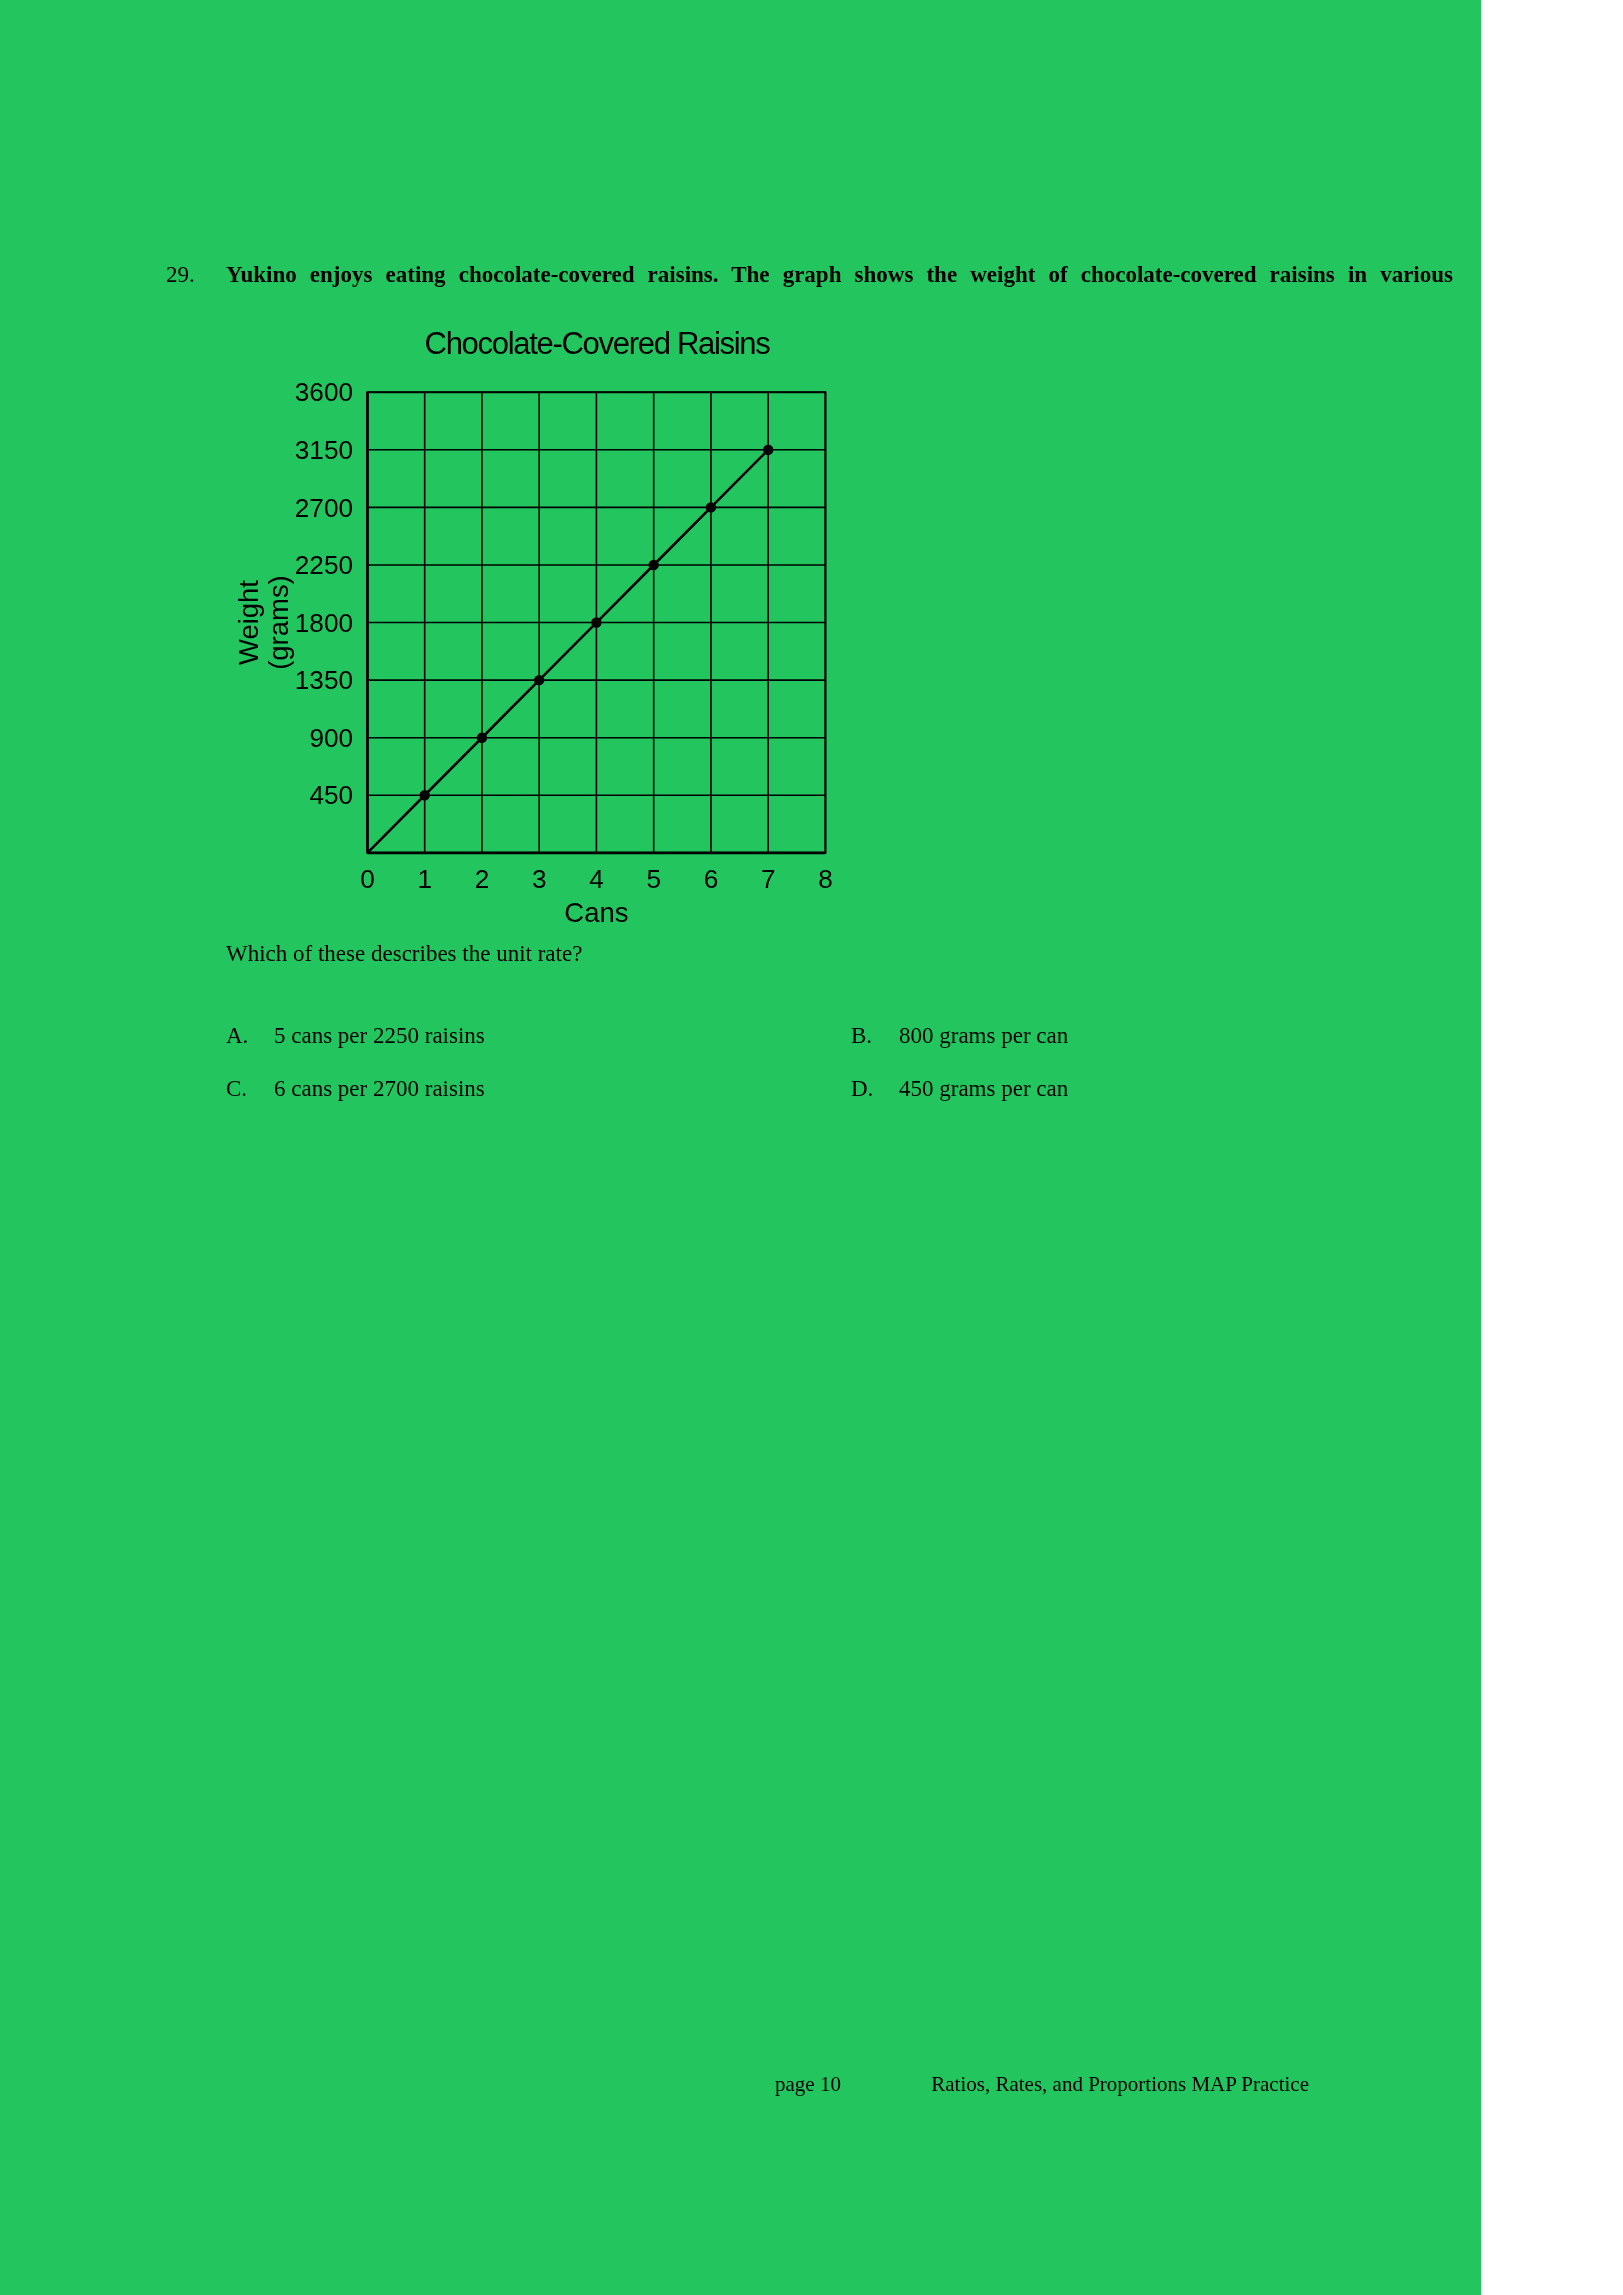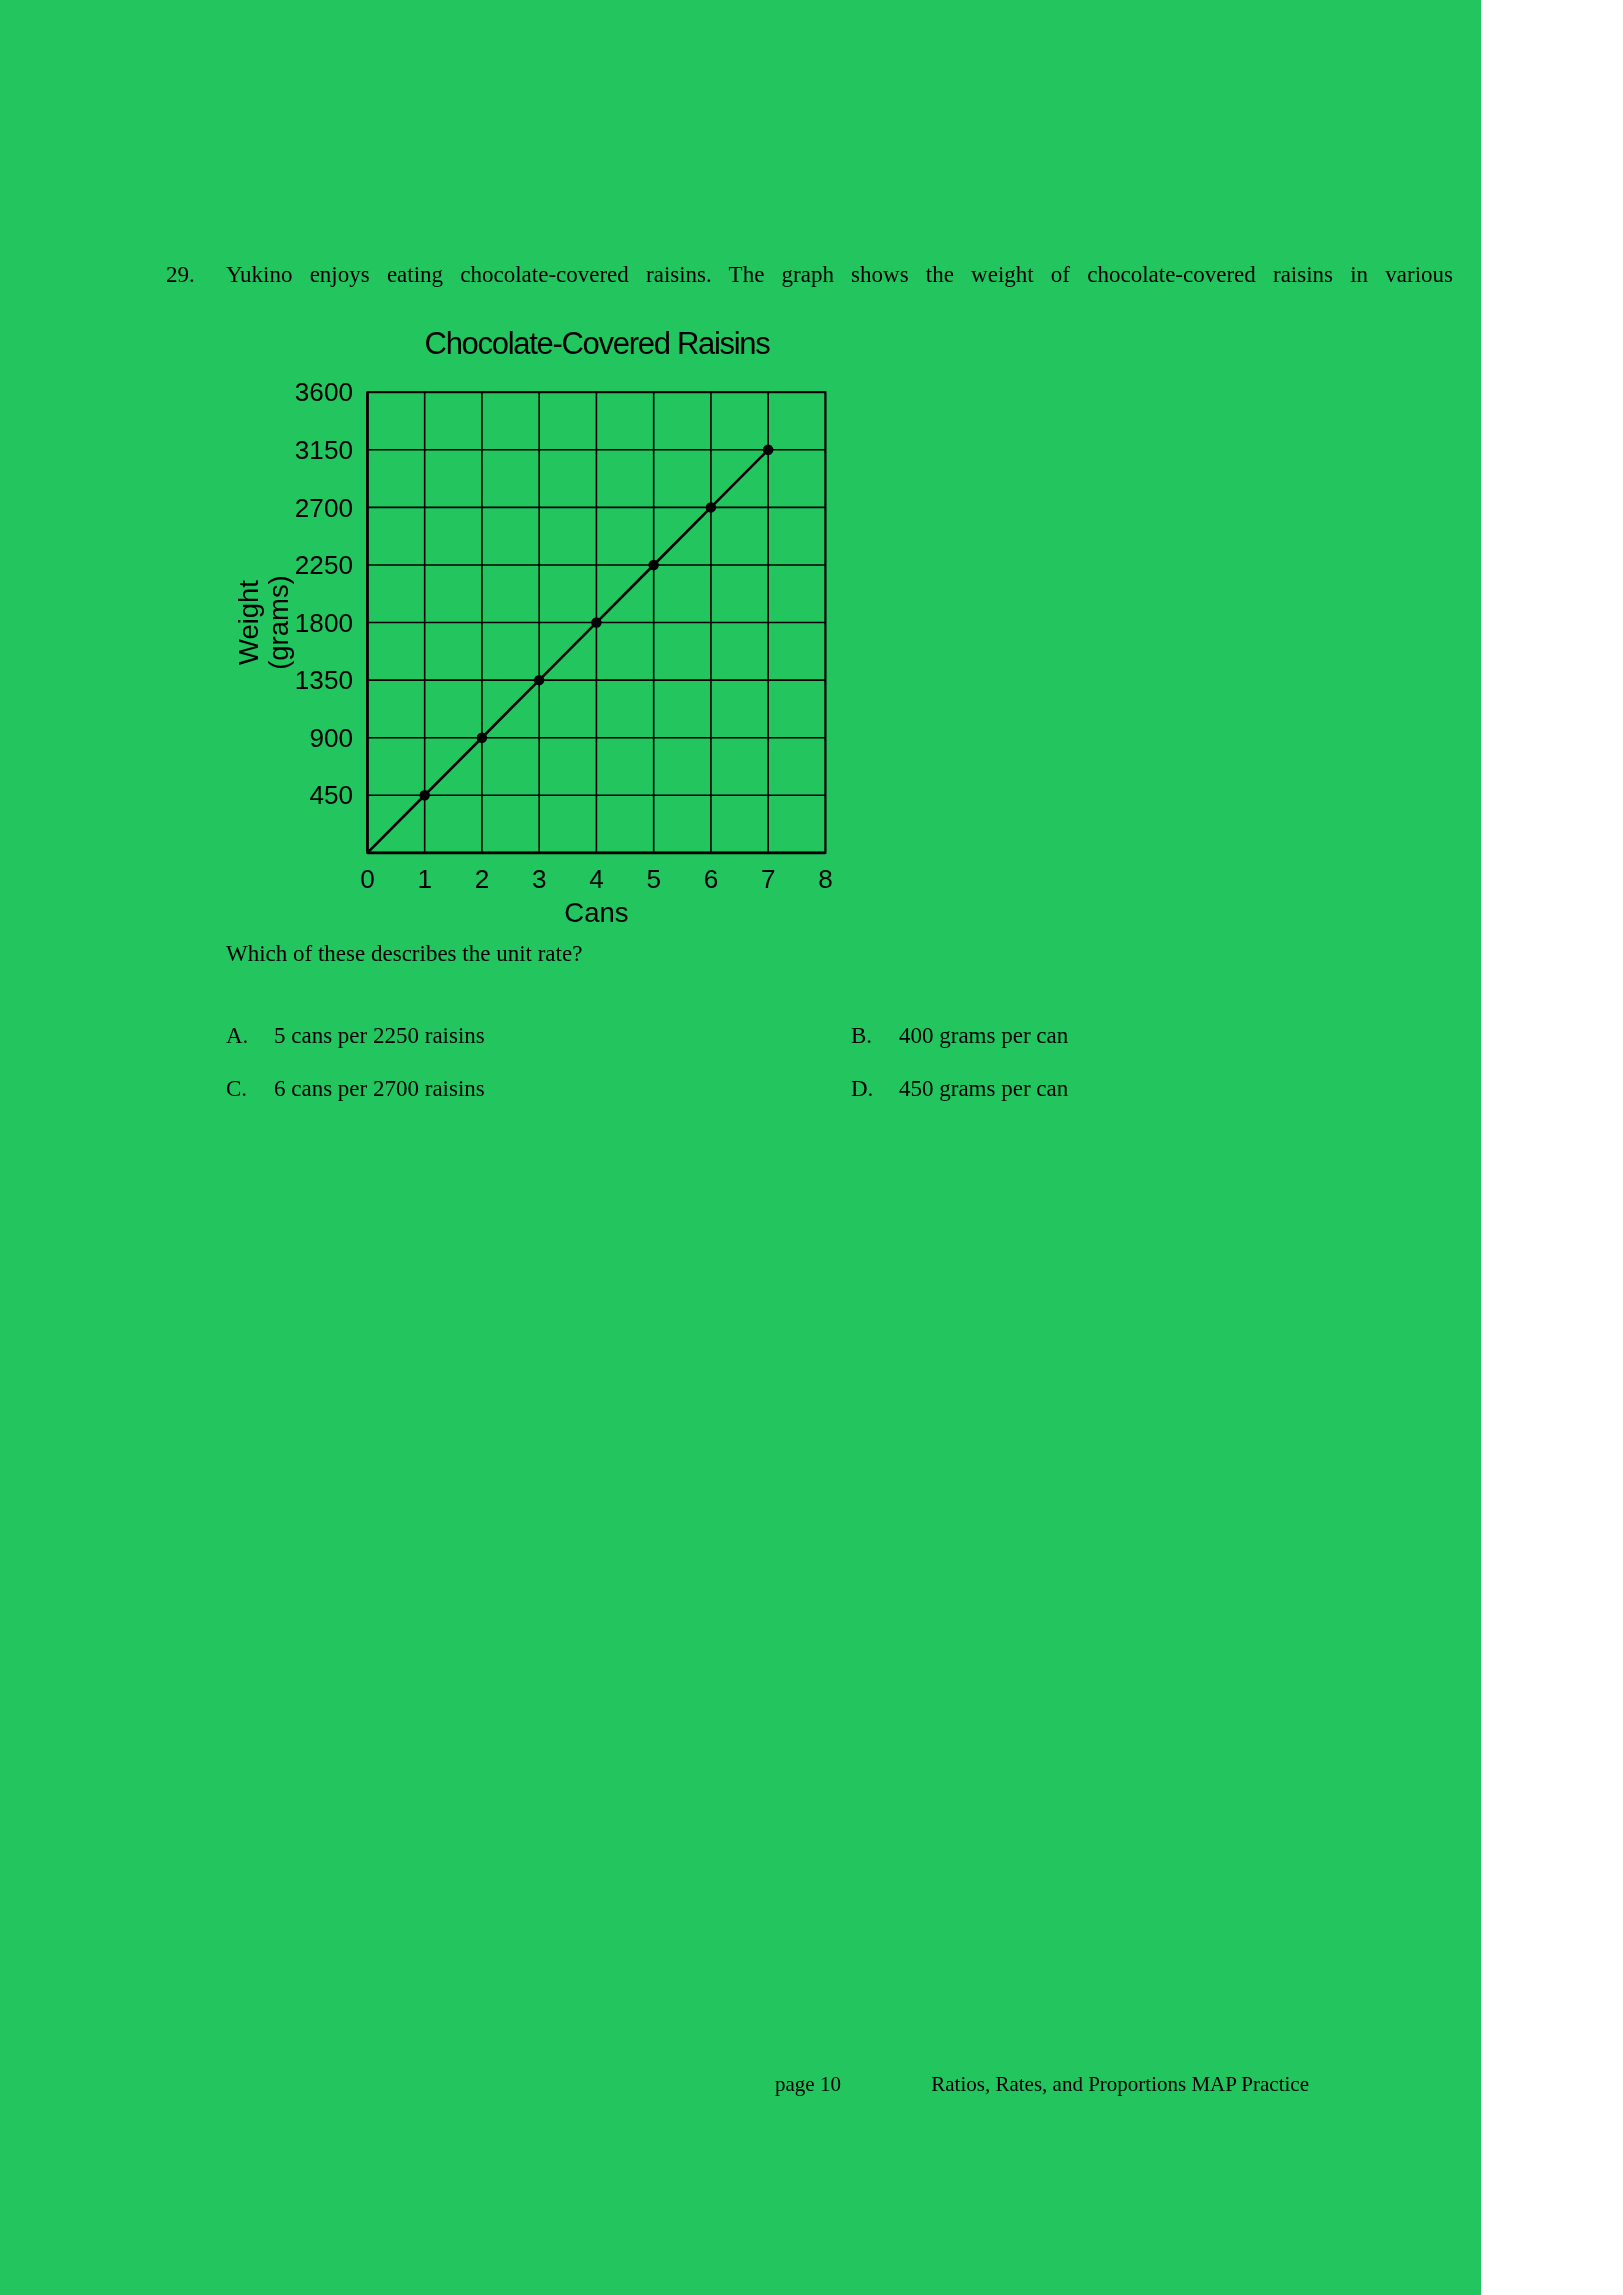--- a/index.html
+++ b/index.html
@@ -11,21 +11,21 @@
     overflow:hidden;
   }
   
   .question{
     position:absolute;left:166px;top:258px;width:1287px;
     display:flex;align-items:flex-start;
     font-size:23px;line-height:33px;
   }
   .qnum{flex:0 0 60px;}
   .qtext{flex:1 1 auto;}
-  .qline-justify{text-align:justify;text-align-last:justify;}
+  .qline-justify{text-align:justify;text-align-last:justify;font-weight:bold;}
   
   .chart-title{
     position:absolute;left:368px;top:326px;width:458px;
     text-align:center;
     font-family:"Liberation Sans", sans-serif;
     font-weight:normal;font-size:31px;letter-spacing:-1.3px;
     white-space:nowrap;
   }
   #chart-svg{position:absolute;left:196px;top:366px;}
   #chart-svg text{font-family:"Liberation Sans", sans-serif;fill:#000;}
@@ -107,21 +107,21 @@
     </svg>
 
   <div class="prompt">Which of these describes the unit rate?</div>
 
   <div class="option opt-a">
     <span class="opt-letter">A.</span>
     <span class="opt-text">5 cans per 2250 raisins</span>
   </div>
   <div class="option opt-b">
     <span class="opt-letter">B.</span>
-    <span class="opt-text">400 grams per can</span>
+    <span class="opt-text">800 grams per can</span>
   </div>
   <div class="option opt-c">
     <span class="opt-letter">C.</span>
     <span class="opt-text">6 cans per 2700 raisins</span>
   </div>
   <div class="option opt-d">
     <span class="opt-letter">D.</span>
     <span class="opt-text">450 grams per can</span>
   </div>
 

